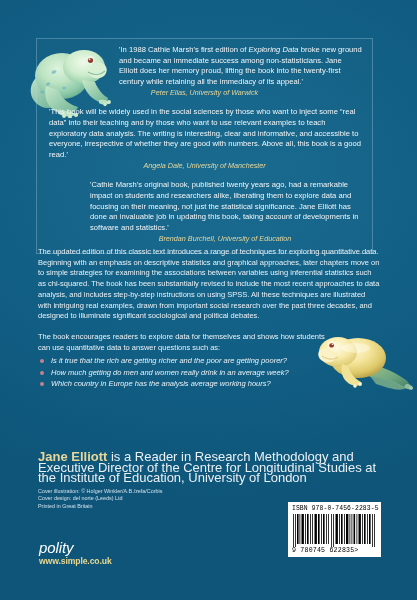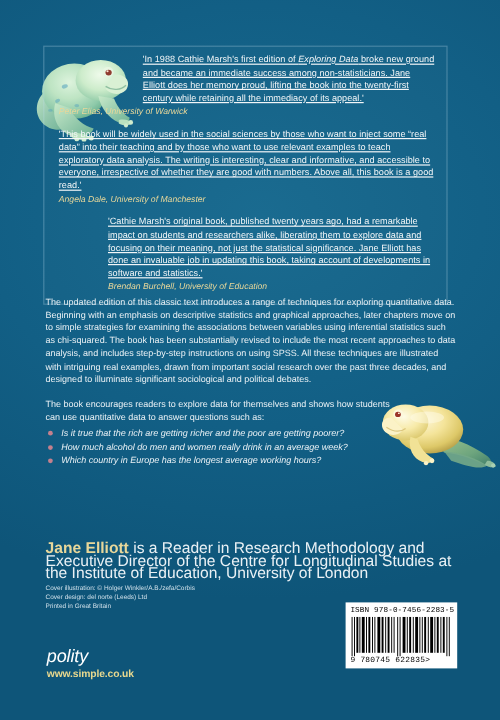--- a/index.html
+++ b/index.html
@@ -35,29 +35,28 @@
   }
   .quote-block { margin-bottom: 9px; }
   .quote-block:last-child { margin-bottom: 1px; margin-left: 41px; }
   .quote-text {
     font-size: 7.6px;
     line-height: 10.6px;
     color: #f2f6f8;
     letter-spacing: 0.02px;
     margin: 0;
     text-align: left;
-    text-decoration: underline;
   }
   .quote-text i { font-style: italic; }
   .quote-attrib {
     font-size: 7.2px;
     line-height: 10px;
     font-style: italic;
     color: #e7d79a;
-    text-align: left;
+    text-align: center;
     margin-top: 1px;
     padding-right: 2px;
   }
   
   .quote-block.indented .quote-text { padding-left: 70px; }
 
   
   .body-copy {
     position: absolute;
     left: 38px;
@@ -324,22 +323,22 @@
     <ellipse cx="38" cy="26" rx="14" ry="5" fill="#fffceb" opacity="0.45"></ellipse>
   </svg>
 
   <div class="body-copy">
     <p class="para">The updated edition of this classic text introduces a range of techniques for exploring quantitative data. Beginning with an emphasis on descriptive statistics and graphical approaches, later chapters move on to simple strategies for examining the associations between variables using inferential statistics such as chi-squared. The book has been substantially revised to include the most recent approaches to data analysis, and includes step-by-step instructions on using SPSS. All these techniques are illustrated with intriguing real examples, drawn from important social research over the past three decades, and designed to illuminate significant sociological and political debates.</p>
 
     <p class="intro-line">The book encourages readers to explore data for themselves and shows how students can use quantitative data to answer questions such as:</p>
 
     <ul class="questions">
       <li>Is it true that the rich are getting richer and the poor are getting poorer?</li>
-      <li>How much alcohol do men and women really drink in an average week?</li>
-      <li>Which country in Europe has the longest average working hours?</li>
+      <li>How much getting do men and women really drink in an average week?</li>
+      <li>Which country in Europe has the analysis average working hours?</li>
     </ul>
   </div>
 
 
   <div class="bio">
     <b>Jane Elliott</b><span> is a Reader in Research Methodology and Executive Director of the Centre for Longitudinal Studies at the Institute of Education, University of London</span>
   </div>
 
   <div class="credits">
     <div>Cover illustration: © Holger Winkler/A.B./zefa/Corbis</div>

